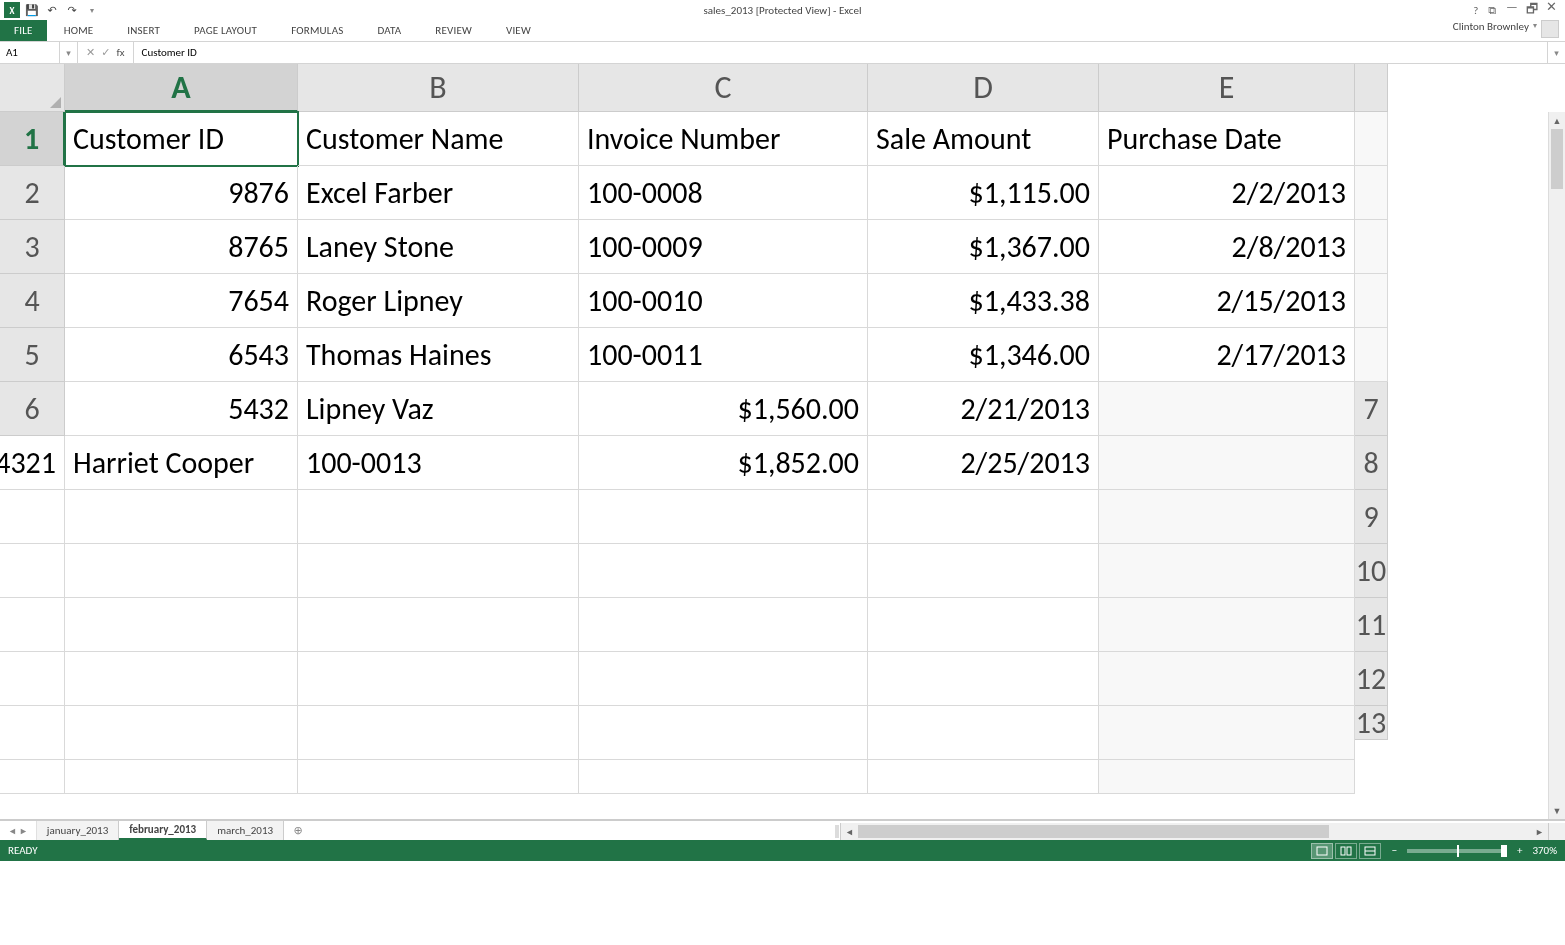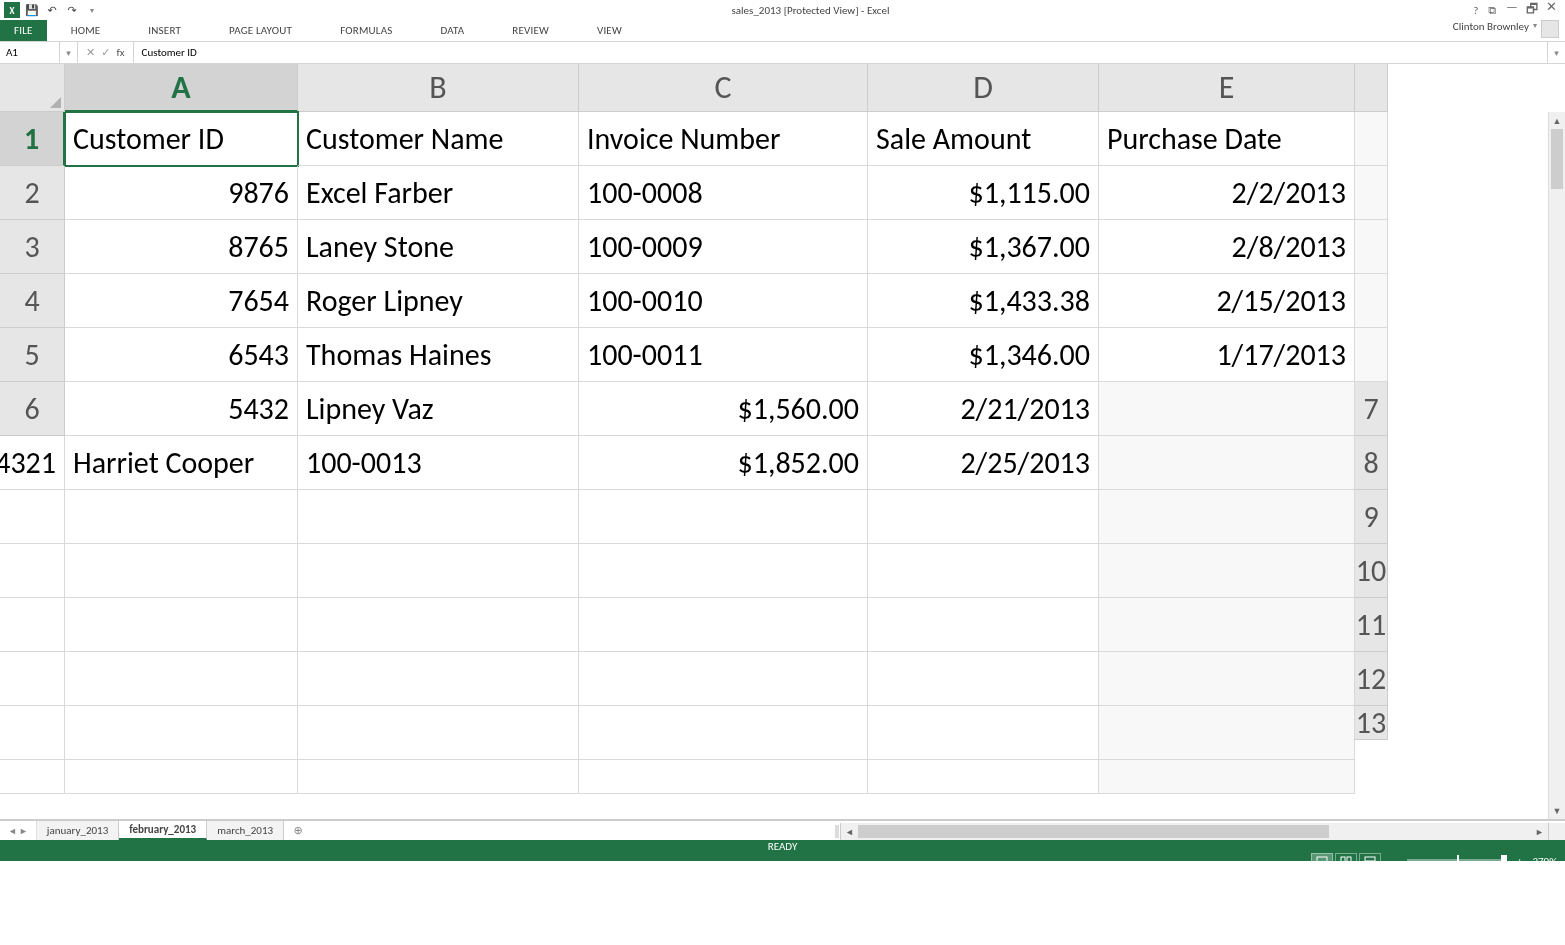--- a/index.html
+++ b/index.html
@@ -3,27 +3,27 @@
 <meta charset="utf-8">
 <style>
 * { margin: 0; padding: 0; box-sizing: border-box; font-family: "Segoe UI", Calibri, sans-serif; }
 html, body { width: 1565px; height: 945px; overflow: hidden; background: #fff; }
 
 
 .title-bar { height: 20px; background: #fff; display: flex; align-items: center; font-size: 11px; color: #444; position: relative; }
 .qat { display: flex; align-items: center; gap: 4px; padding-left: 4px; }
 .qat-icon { width: 16px; height: 16px; display: flex; align-items: center; justify-content: center; }
 .excel-logo { width: 16px; height: 16px; background: #217346; color: #fff; font-size: 9px; font-weight: bold; display: flex; align-items: center; justify-content: center; }
-.title-center { position: absolute; left: 50%; transform: translateX(-50%); white-space: nowrap; margin-left: 28px; }
+.title-center { position: absolute; left: 50%; transform: translateX(-50%); white-space: nowrap; }
 .title-right { margin-left: auto; display: flex; align-items: center; gap: 10px; padding-right: 8px; color: #666; }
 .win-btns { display: flex; gap: 8px; font-size: 13px; color: #666; }
 
 
 .ribbon-tabs { height: 22px; background: #fff; display: flex; align-items: stretch; border-bottom: 1px solid #d4d4d4; }
-.ribbon-tab { padding: 0 24px; font-size: 11px; color: #444; display: flex; align-items: center; cursor: pointer; text-transform: uppercase; letter-spacing: 0.2px; }
+.ribbon-tab { padding: 0 17px; font-size: 11px; color: #444; display: flex; align-items: center; cursor: pointer; text-transform: uppercase; letter-spacing: 0.2px; }
 .ribbon-tab.file { background: #217346; color: #fff; padding: 0 14px; }
 .user-area { margin-left: auto; display: flex; align-items: flex-start; gap: 4px; padding-right: 6px; font-size: 11px; color: #444; }
 .avatar { width: 18px; height: 18px; background: #e6e6e6; border: 1px solid #ccc; }
 
 
 .formula-bar { height: 22px; border-bottom: 1px solid #d4d4d4; display: flex; align-items: stretch; }
 .name-box { width: 60px; border-right: 1px solid #d4d4d4; display: flex; align-items: center; padding: 0 6px; font-size: 11px; }
 .name-box-dd { width: 18px; border-right: 1px solid #d4d4d4; display:flex; align-items:center; justify-content:center; color:#888; font-size:9px;}
 .fx-btns { display: flex; align-items: center; gap: 6px; padding: 0 8px; border-right: 1px solid #d4d4d4; color: #999; font-size: 11px; }
 .fx-btns .fx { color: #555; }
@@ -56,21 +56,21 @@
 .sheet-tab.active { background:#fff; border-bottom:2px solid #217346; font-weight:600; }
 .sheet-add { width:28px; display:flex; align-items:center; justify-content:center; color:#888; }
 .hscroll { position:absolute; right:17px; bottom:0; left:840px; height:17px; background:#f0f0f0; border-left:1px solid #ccc; display:flex; align-items:center;}
 .hscroll .harrow { width:17px; text-align:center; color:#666; font-size:9px;}
 .hscroll .htrack { flex:1; position:relative; height:100%;}
 .hscroll .hthumb { position:absolute; left:0; top:2px; bottom:2px; width:70%; background:#cdcdcd;}
 .hscroll-corner{position:absolute;right:0;bottom:0;width:17px;height:17px;background:#f0f0f0;border-left:1px solid #ccc;}
 .hscroll .split { position:absolute; left:-6px; top:2px; bottom:2px; width:4px; background:#dcdcdc;}
 
 
-.status-bar { height: 21px; background: #217346; color: #fff; display: flex; align-items: center; font-size: 11px; padding: 0 8px; flex-direction: column; }
+.status-bar { height: 21px; background: #217346; color: #fff; display: flex; align-items: center; font-size: 11px; padding: 0 8px; }
 .status-left { flex: 0 0 auto; }
 .status-right { margin-left: auto; display: flex; align-items: center; gap: 10px; }
 .view-btns { display:flex; gap:2px; }
 .view-btn { width:22px; height:16px; border:1px solid rgba(255,255,255,.4); display:flex; align-items:center; justify-content:center;}
 .view-btn.active{ background: rgba(255,255,255,.25);}
 .zoom-slider { width:100px; height:4px; background: rgba(255,255,255,.4); position:relative; }
 .zoom-slider::before{content:"";position:absolute;left:50%;top:-4px;width:2px;height:12px;background:#fff;}
 .zoom-slider .zthumb{position:absolute; right:0; top:-4px; width:6px; height:12px; background:#fff;}
 </style>
 </head>
@@ -159,21 +159,21 @@
       <div class="cell">Roger Lipney</div>
       <div class="cell">100-0010</div>
       <div class="cell right">$1,433.38</div>
       <div class="cell right">2/15/2013</div>
       <div class="cell lastcol"></div>
       <div class="rowhdr">5</div>
       <div class="cell right">6543</div>
       <div class="cell">Thomas Haines</div>
       <div class="cell">100-0011</div>
       <div class="cell right">$1,346.00</div>
-      <div class="cell right">1/17/2013</div>
+      <div class="cell right">2/17/2013</div>
       <div class="cell lastcol"></div>
       <div class="rowhdr">6</div>
       <div class="cell right">5432</div>
       <div class="cell">Lipney Vaz</div>
       <div class="cell right">$1,560.00</div>
       <div class="cell right">2/21/2013</div>
       <div class="cell lastcol"></div>
       <div class="rowhdr">7</div>
       <div class="cell right">4321</div>
       <div class="cell">Harriet Cooper</div>

